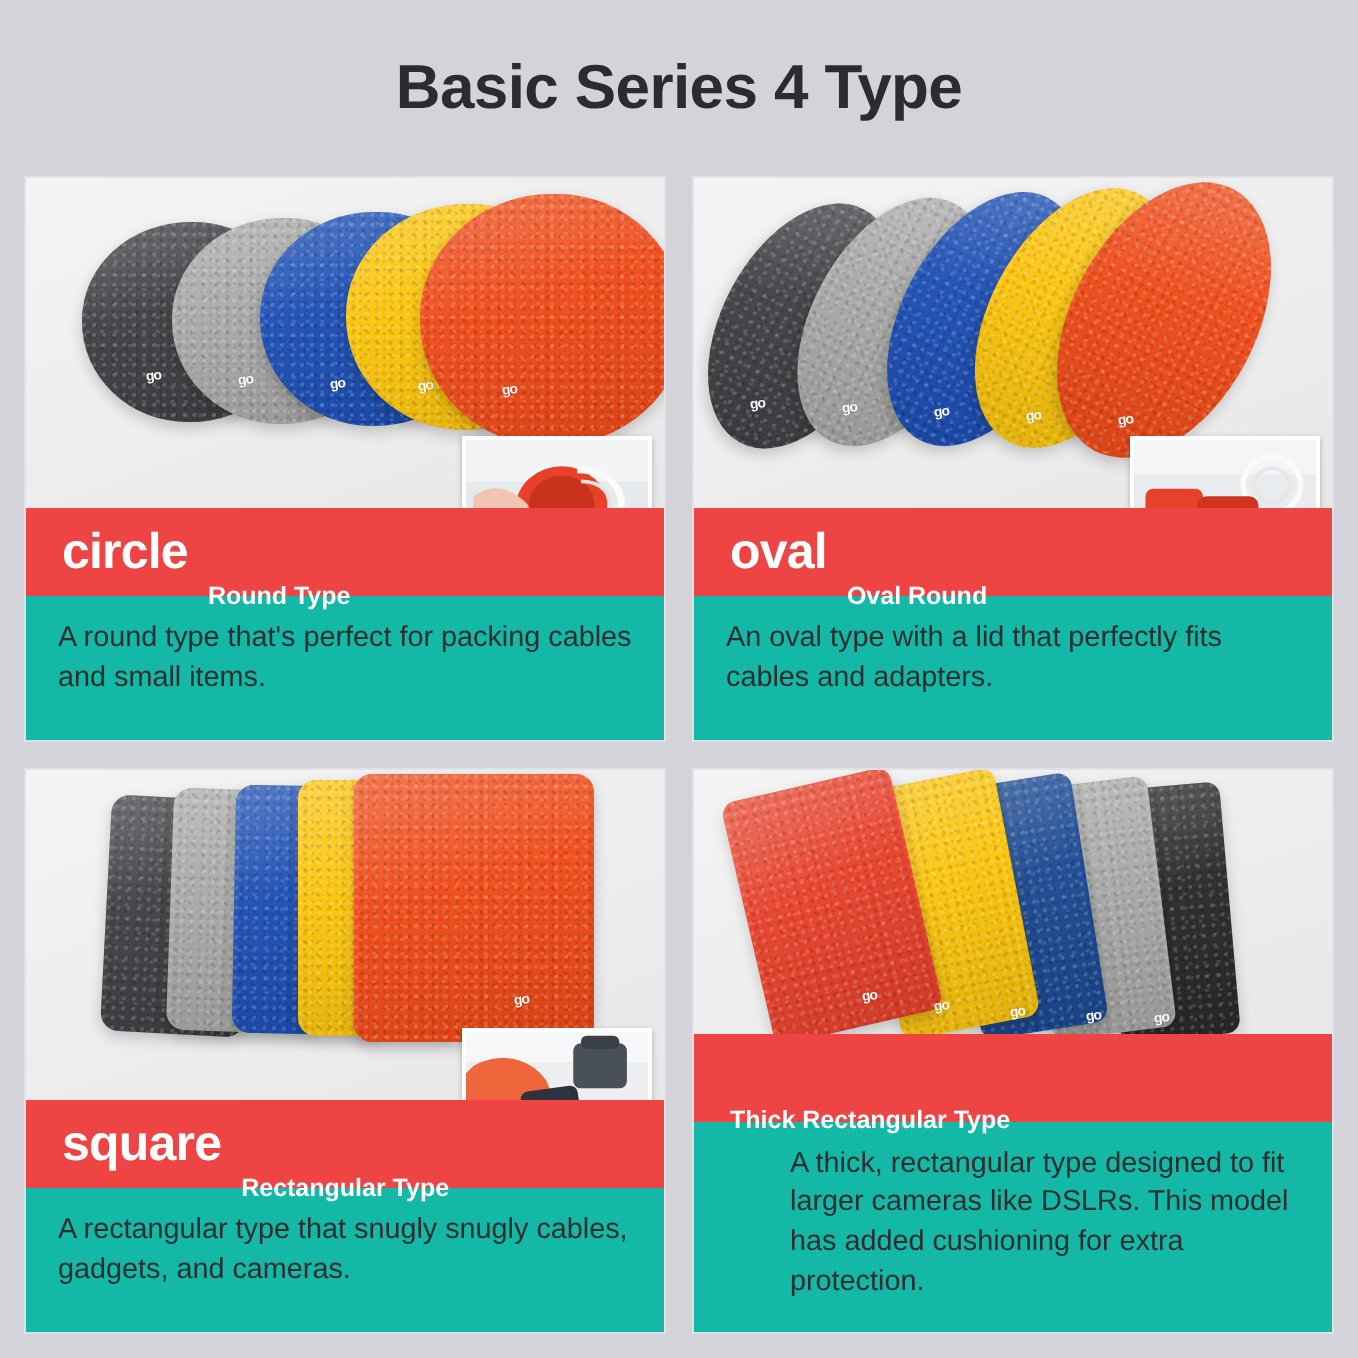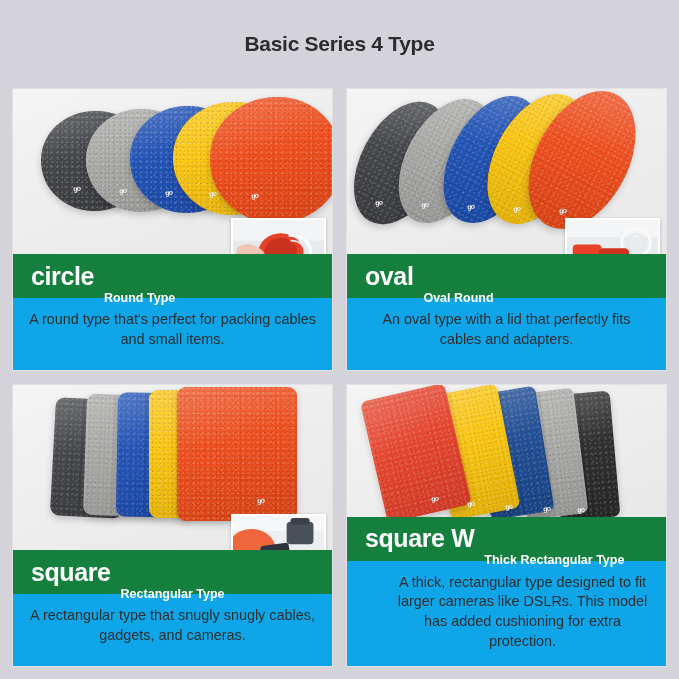--- a/index.html
+++ b/index.html
@@ -22,21 +22,21 @@
 
   
   .title-bar {
     height: 88px;
     display: flex;
     align-items: center;
     justify-content: center;
     background: #d3d3d9;
   }
   .title {
-    font-size: 21px;
+    font-size: 31px;
     font-weight: bold;
     color: #2c2c30;
     letter-spacing: -0.3px;
   }
 
   
   .grid {
     flex: 1;
     display: grid;
     grid-template-columns: 1fr 1fr;
@@ -127,21 +127,21 @@
     z-index: 20;
     box-shadow: 0 1px 3px rgba(0,0,0,0.25);
     background: #dfe3e6;
   }
   .inset svg { display: block; width: 100%; height: 100%; }
 
   
   .label-bar {
     position: relative;
     height: 44px;
-    background: #15803d;
+    background: #ef4444;
     display: flex;
     align-items: center;
     padding-left: 18px;
     gap: 10px;
     z-index: 10;
   }
   .label-main {
     color: #ffffff;
     font-size: 25px;
     font-weight: bold;
@@ -153,27 +153,26 @@
     font-size: 12.5px;
     font-weight: bold;
     line-height: 1.15;
     max-width: 112px;
     margin-top: 44px;
   }
   .label-sub.wide { max-width: 220px; text-align: center; }
 
   
   .caption {
-    background: #0ea5e9;
+    background: #14b8a6;
     padding: 12px 16px 14px 16px;
     color: #2e2e2e;
     font-size: 14.4px;
     line-height: 1.38;
     min-height: 72px;
-    text-align: center;
   }
   .caption.tall { min-height: 88px; padding-left: 48px; }
 </style>
 </head>
 <body>
 
 <div class="page">
 
   <div class="title-bar">
     <div class="title">Basic Series 4 Type</div>
@@ -313,21 +312,20 @@
 
           <div class="pouch shape-squarew" style="left:172px; top:6px; width:62px; height:126px; background:#a8a8a6; z-index:2; transform:rotate(-7deg);"></div>
           <div class="logo" style="left:196px; top:120px; z-index:6;">go</div>
 
           <div class="pouch shape-squarew" style="left:208px; top:8px; width:60px; height:126px; background:#2a2a2c; z-index:1; transform:rotate(-5deg);"></div>
           <div class="logo" style="left:230px; top:121px; z-index:6;">go</div>
         </div>
       </div>
 
       <div class="label-bar">
-        <div class="label-main">square W</div>
         <div class="label-sub wide">Thick Rectangular Type</div>
       </div>
 
       <div class="caption tall">A thick, rectangular type designed to fit larger cameras like DSLRs. This model has added cushioning for extra protection.</div>
     </div>
 
   </div>
 </div>
 
 </body></html>

